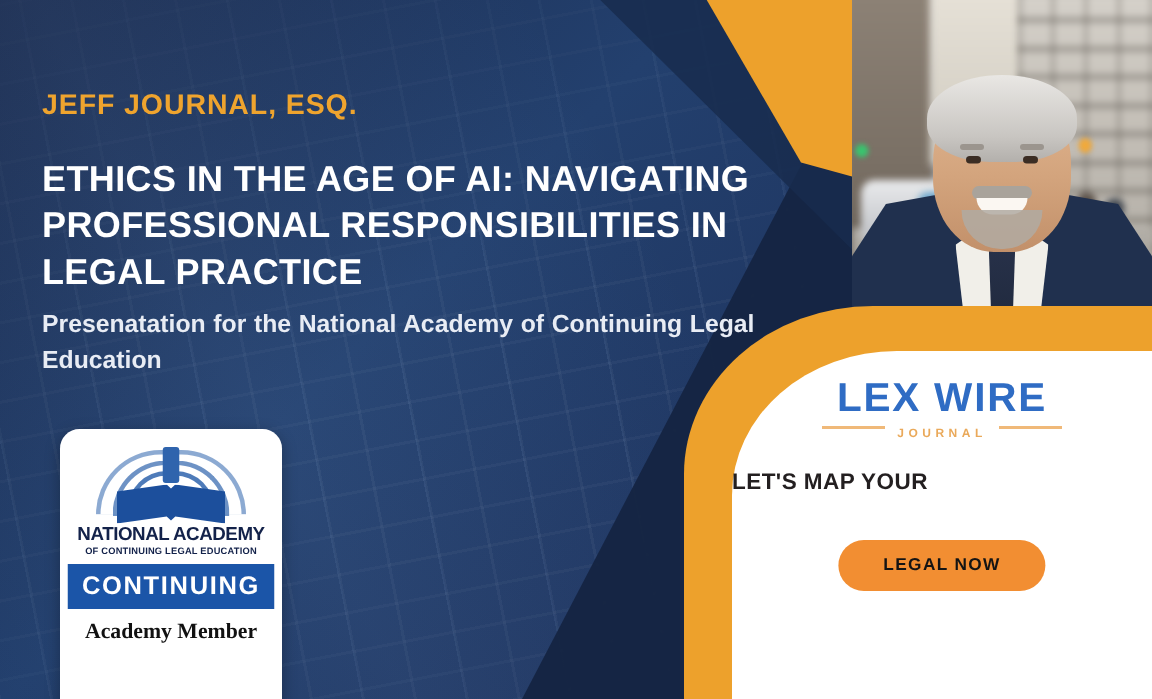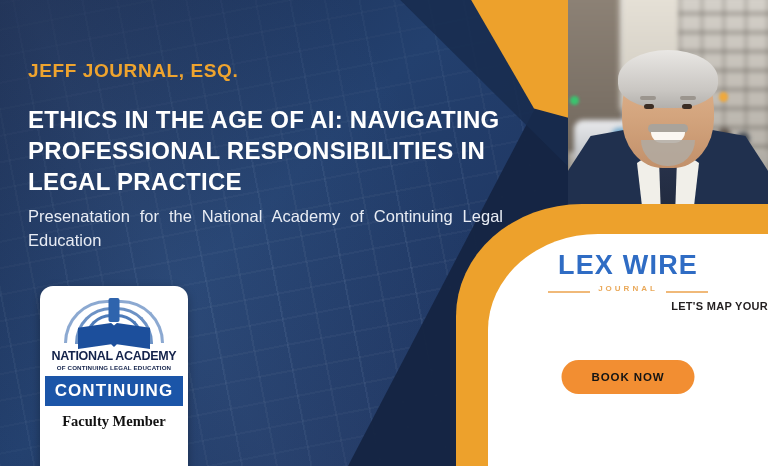--- a/index.html
+++ b/index.html
@@ -148,21 +148,21 @@
     position:absolute;left:28px;top:60px;
     color:#efa42e;font-size:19px;font-weight:bold;letter-spacing:.6px;
   }
   .title{
     position:absolute;left:28px;top:104px;width:505px;
     color:#ffffff;font-size:24px;font-weight:bold;line-height:1.30;
     letter-spacing:.25px;text-transform:uppercase;
   }
   .subtitle{
     position:absolute;left:28px;top:205px;width:475px;
-    color:#e8ecf4;font-size:16.5px;font-weight:400;line-height:1.45;
+    color:#e8ecf4;font-size:16.5px;font-weight:700;line-height:1.45;
     text-align:justify;
   }
 
   
   .badge{
     position:absolute;left:40px;top:286px;width:148px;height:196px;
     background:#ffffff;border-radius:13px;
     box-shadow:0 3px 10px rgba(0,0,0,.30);
     overflow:hidden;
     text-decoration:underline;
@@ -187,25 +187,25 @@
   .bk-l2{font-size:6.2px;font-weight:bold;color:#13224a;text-align:center;letter-spacing:.15px;margin-top:1px;}
   .bk-cert{margin-top:5px;background:#1b55a8;padding:5px 0;}
   .bk-cert span{display:block;text-align:center;color:#fff;font-size:17px;font-weight:bold;letter-spacing:1.1px;}
   .bk-fac{margin-top:7px;text-align:center;color:#111;font-size:14.5px;font-weight:bold;
     font-family:"Liberation Serif", serif;}
 
   
   .lw{position:absolute;right:0;bottom:0;width:280px;height:232px;z-index:3;}
   .lw-logo{position:absolute;left:0;right:0;top:18px;text-align:center;}
   .lw-name{color:#2f6cc4;font-size:27px;font-weight:bold;letter-spacing:1.2px;line-height:1;}
-  .lw-sub{display:flex;align-items:flex-end;justify-content:center;gap:8px;margin-top:5px;}
+  .lw-sub{display:flex;align-items:flex-start;justify-content:center;gap:8px;margin-top:5px;}
   .lw-line{height:2px;width:42px;background:#f0b979;}
   .lw-sub-txt{color:#eaa95a;font-size:8px;font-weight:bold;letter-spacing:3px;}
-  .lw-tag{position:absolute;left:0;right:0;top:64px;text-align:right;
-    color:#231f20;font-size:11px;font-weight:bold;line-height:1.55;letter-spacing:.3px;}
+  .lw-tag{position:absolute;left:0;right:0;top:76px;text-align:left;
+    color:#231f20;font-size:15px;font-weight:bold;line-height:1.55;letter-spacing:.3px;}
   .lw-btn{position:absolute;left:50%;top:126px;transform:translateX(-50%);
     background:#f28e32;color:#141414;font-size:11.5px;font-weight:bold;letter-spacing:.9px;
     padding:11px 30px;border:none;border-radius:22px;cursor:pointer;}
 </style>
 </head>
 <body>
 
 <div id="card">
 
   <div class="glass"></div>
@@ -254,35 +254,35 @@
         <div class="bk-arcs2"></div>
         <div class="bk-arcs3"></div>
         <div class="bk-mark"></div>
         <div class="bk-book"></div>
       </div>
       <div class="bk-l1">NATIONAL ACADEMY</div>
       <div class="bk-l2">OF CONTINUING LEGAL EDUCATION</div>
       <div class="bk-cert">
         <span>CONTINUING</span>
       </div>
-      <div class="bk-fac">Faculty Member</div>
+      <div class="bk-fac">Academy Member</div>
     </div>
   </div>
 
   <div class="orange-curve"></div>
   <div class="orange-curve-mask"></div>
 
   <div class="lw">
     <div class="lw-logo">
       <div class="lw-name">LEX WIRE</div>
       <div class="lw-sub">
         <span class="lw-line"></span>
         <span class="lw-sub-txt">JOURNAL</span>
         <span class="lw-line"></span>
       </div>
     </div>
     <div class="lw-tag">
       <div>LET'S MAP YOUR</div>
     </div>
-    <button class="lw-btn">BOOK NOW</button>
+    <button class="lw-btn">LEGAL NOW</button>
   </div>
 
 </div>
 
 </body></html>

